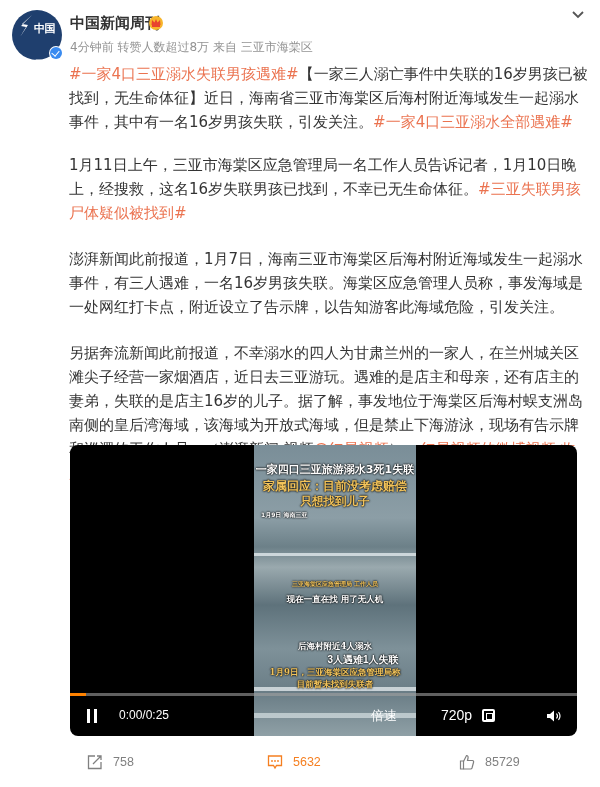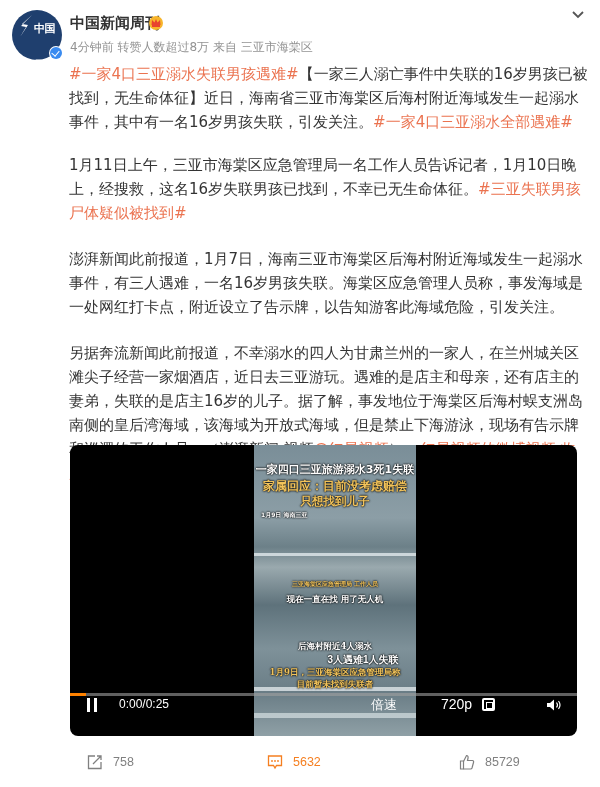--- a/index.html
+++ b/index.html
@@ -39,21 +39,21 @@
   .vt7 { top: 172px; font-size: 8.5px; color: #fff; font-family: "DejaVu Serif", serif; }
   .vt8 { top: 184px; font-size: 8.5px; color: #fff; font-family: "DejaVu Serif", serif; }
   .vt9 { top: 196px; font-size: 8.5px; color: #fff; font-family: "DejaVu Serif", serif; }
   .vt10 { top: 208px; font-size: 10px; color: #fff; font-family: Liberation Sans, sans-serif; margin-left: 28px; }
   .vt11 { top: 222px; font-size: 8.5px; color: #f2c35a; font-family: "DejaVu Serif", serif; }
   .vt12 { top: 234px; font-size: 8.5px; color: #f2c35a; font-family: "DejaVu Serif", serif; }
   .wave { position: absolute; left: 0; width: 100%; height: 3px; background: rgba(240,245,248,0.7); }
 
   .progress { position: absolute; left: 0; top: 248px; width: 507px; height: 3px; background: rgba(160,160,160,0.6); }
   .progress .fill { position: absolute; left: 0; top: 0; width: 16px; height: 3px; background: #ff8200; }
-  .controls { position: absolute; left: 0; top: 240px; width: 507px; height: 40px; }
+  .controls { position: absolute; left: 0; top: 251px; width: 507px; height: 40px; }
   .pause { position: absolute; left: 17px; top: 13px; width: 11px; height: 14px; }
   .pause::before, .pause::after { content: ""; position: absolute; top: 0; width: 3px; height: 14px; background: #fff; }
   .pause::before { left: 0; } .pause::after { left: 7px; }
   .time { position: absolute; left: 49px; top: 12px; font-size: 12px; color: #fff; font-family: "Liberation Sans", sans-serif; }
   .speed { position: absolute; left: 301px; top: 11px; font-size: 13px; color: #fff; }
   .quality { position: absolute; left: 356px; top: 11px; font-size: 14px; color: #fff; font-family: "Liberation Sans", sans-serif; margin-left: 15px; }
   .fullscreen { position: absolute; left: 412px; top: 13px; width: 13px; height: 13px; border: 2px solid #fff; border-radius: 2px; }
   .fullscreen::after { content: ""; position: absolute; left: 2px; top: 2px; width: 5px; height: 5px; border: 1px solid #fff; }
   .volume { position: absolute; left: 476px; top: 13px; width: 16px; height: 14px; }
 

